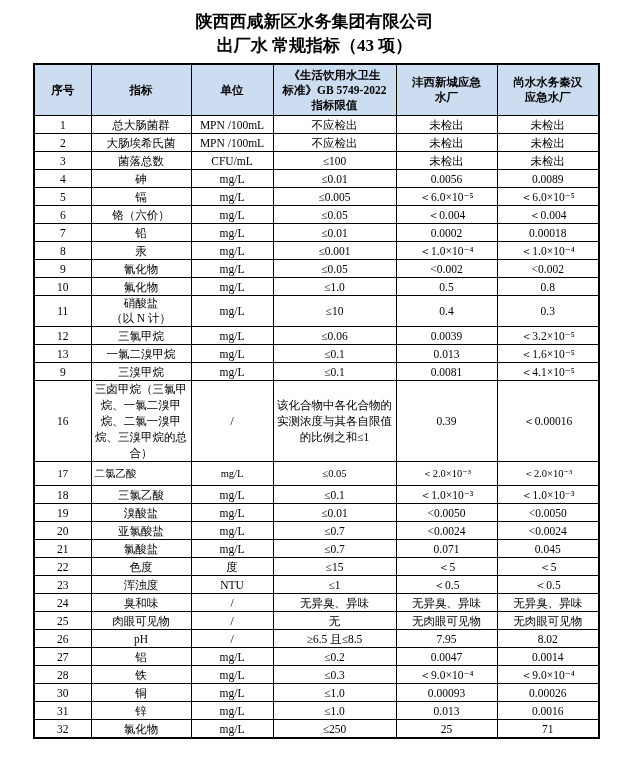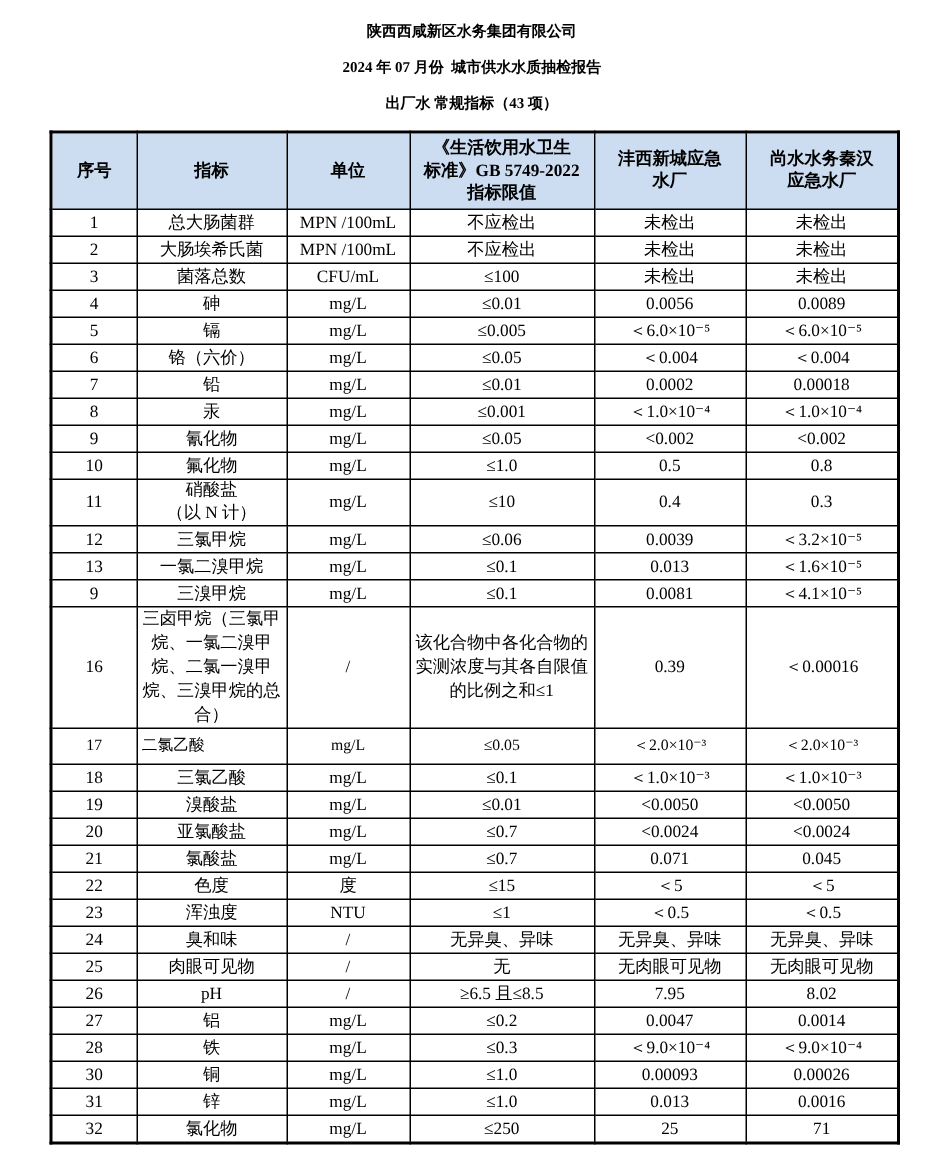--- a/index.html
+++ b/index.html
@@ -14,21 +14,21 @@
   }
   .page {
     box-sizing: border-box;
     width: 629px;
     height: 777px;
     padding-top: 10px;
   }
   .title {
     text-align: center;
     font-weight: bold;
-    font-size: 10px;
+    font-size: 17px;
     line-height: 24px;
     white-space: pre-wrap;
   }
   table.report {
     border-collapse: collapse;
     table-layout: fixed;
     width: 565px;
     margin: 5px 0 0 33px;
     border: 2px solid #000000;
   }
@@ -60,21 +60,20 @@
     padding: 3px 3px;
   }
   tbody tr:nth-child(16) td.c-ind { text-align: left; margin-left: 44px; }
   tbody tr:nth-child(11) td { line-height: 15px; }
 </style>
 </head>
 <body>
 
 <div class="page">
   <div class="title">陕西西咸新区水务集团有限公司</div>
-  <div class="title">2024 年 07 月份  城市供水水质抽检报告</div>
   <div class="title">出厂水 常规指标（43 项）</div>
 
   <table class="report">
     <colgroup>
       <col style="width:57px">
       <col style="width:100px">
       <col style="width:82px">
       <col style="width:123px">
       <col style="width:101px">
       <col style="width:102px">

